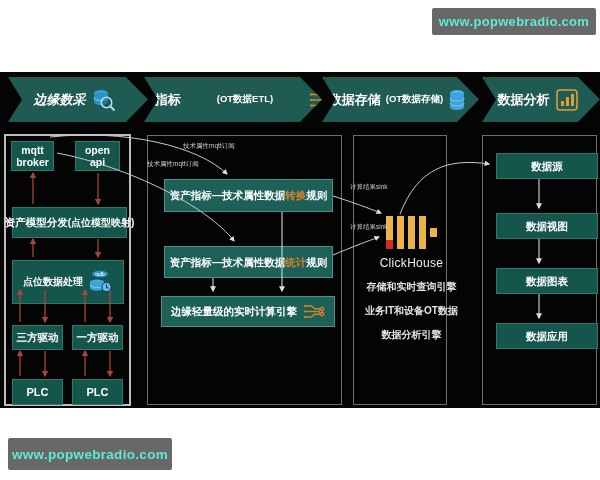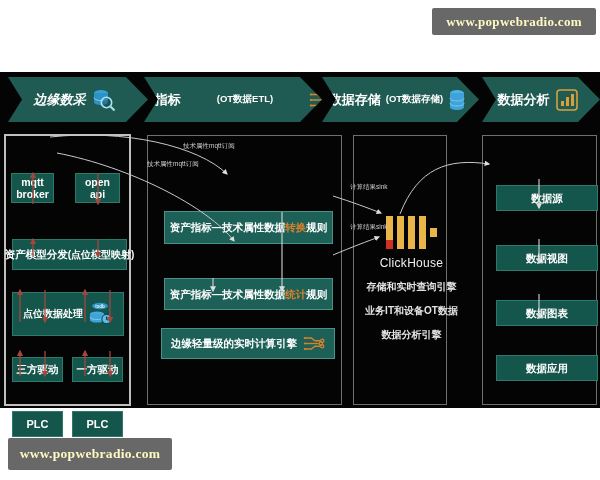--- a/index.html
+++ b/index.html
@@ -6,22 +6,22 @@
     --teal:#205b53; --box:#15564c; --box-border:#2d7a6c;
     --rule-box:#1c6057; --rule-border:#4a9186;
     --orange:#d9822b; --red:#a8453b;
     --ch-yellow:#e9b549; --ch-red:#cf2e24;
     --line:#c9c9c9; --wm:#686868; --canvas:#040404;
   }
   *{margin:0;padding:0;box-sizing:border-box;}
   html,body{width:600px;height:480px;}
   body{background:#ffffff;font-family:"Liberation Sans", sans-serif;position:relative;overflow:hidden;}
 
-  .wm{position:absolute;background:var(--wm);color:#fef9c3;font-weight:bold;
-      display:flex;align-items:center;justify-content:center;letter-spacing:.3px;font-family:Liberation Serif, serif;}
+  .wm{position:absolute;background:var(--wm);color:#5eead4;font-weight:bold;
+      display:flex;align-items:center;justify-content:center;letter-spacing:.3px;}
   .wm-top{top:8px;left:432px;width:164px;height:27px;font-size:13px;border-radius:2px;}
   .wm-bottom{top:438px;left:8px;width:164px;height:32px;font-size:13.5px;border-radius:2px;}
 
   .canvas{position:absolute;top:72px;left:0;width:600px;height:336px;background:var(--canvas);}
 
   
   .banner{position:absolute;top:5px;height:45px;background:var(--teal);
     clip-path:polygon(0 0, calc(100% - 22px) 0, 100% 50%, calc(100% - 22px) 100%, 0 100%, 14px 50%);
     display:flex;align-items:center;justify-content:center;gap:5px;color:#fff;
     padding:0 20px 0 14px;white-space:nowrap;}
@@ -34,21 +34,21 @@
 
   
   .panel{position:absolute;background:transparent;}
   .panel-edge{left:4px;top:62px;width:127px;height:272px;border:2px solid #bfbfbf;}
   .panel-mid{left:147px;top:63px;width:195px;height:270px;border:1px solid #6f6f6f;}
   .panel-store{left:353px;top:63px;width:94px;height:270px;border:1px solid #6f6f6f;}
   .panel-ana{left:482px;top:63px;width:115px;height:270px;border:1px solid #6f6f6f;}
 
   .nbox{position:absolute;background:var(--box);border:1px solid var(--box-border);
     color:#fff;display:flex;align-items:center;justify-content:center;text-align:center;
-    font-weight:bold;line-height:1.15;margin-top:32px;}
+    font-weight:bold;line-height:1.15;}
   .nbox .small{font-size:10px;font-weight:bold;}
 
   
   .mqtt{left:5px;top:5px;width:43px;height:30px;font-size:10.5px;flex-direction:column;}
   .openapi{left:69px;top:5px;width:45px;height:30px;font-size:10.5px;}
   .model{left:6px;top:71px;width:115px;height:31px;font-size:10.5px;white-space:nowrap;}
   .point{left:6px;top:124px;width:112px;height:44px;font-size:10px;gap:4px;}
   .drv{width:51px;height:25px;top:189px;font-size:10.5px;}
   .d3{left:6px;} .d1{left:66px;}
   .plc{width:51px;height:26px;top:243px;font-size:11px;}

